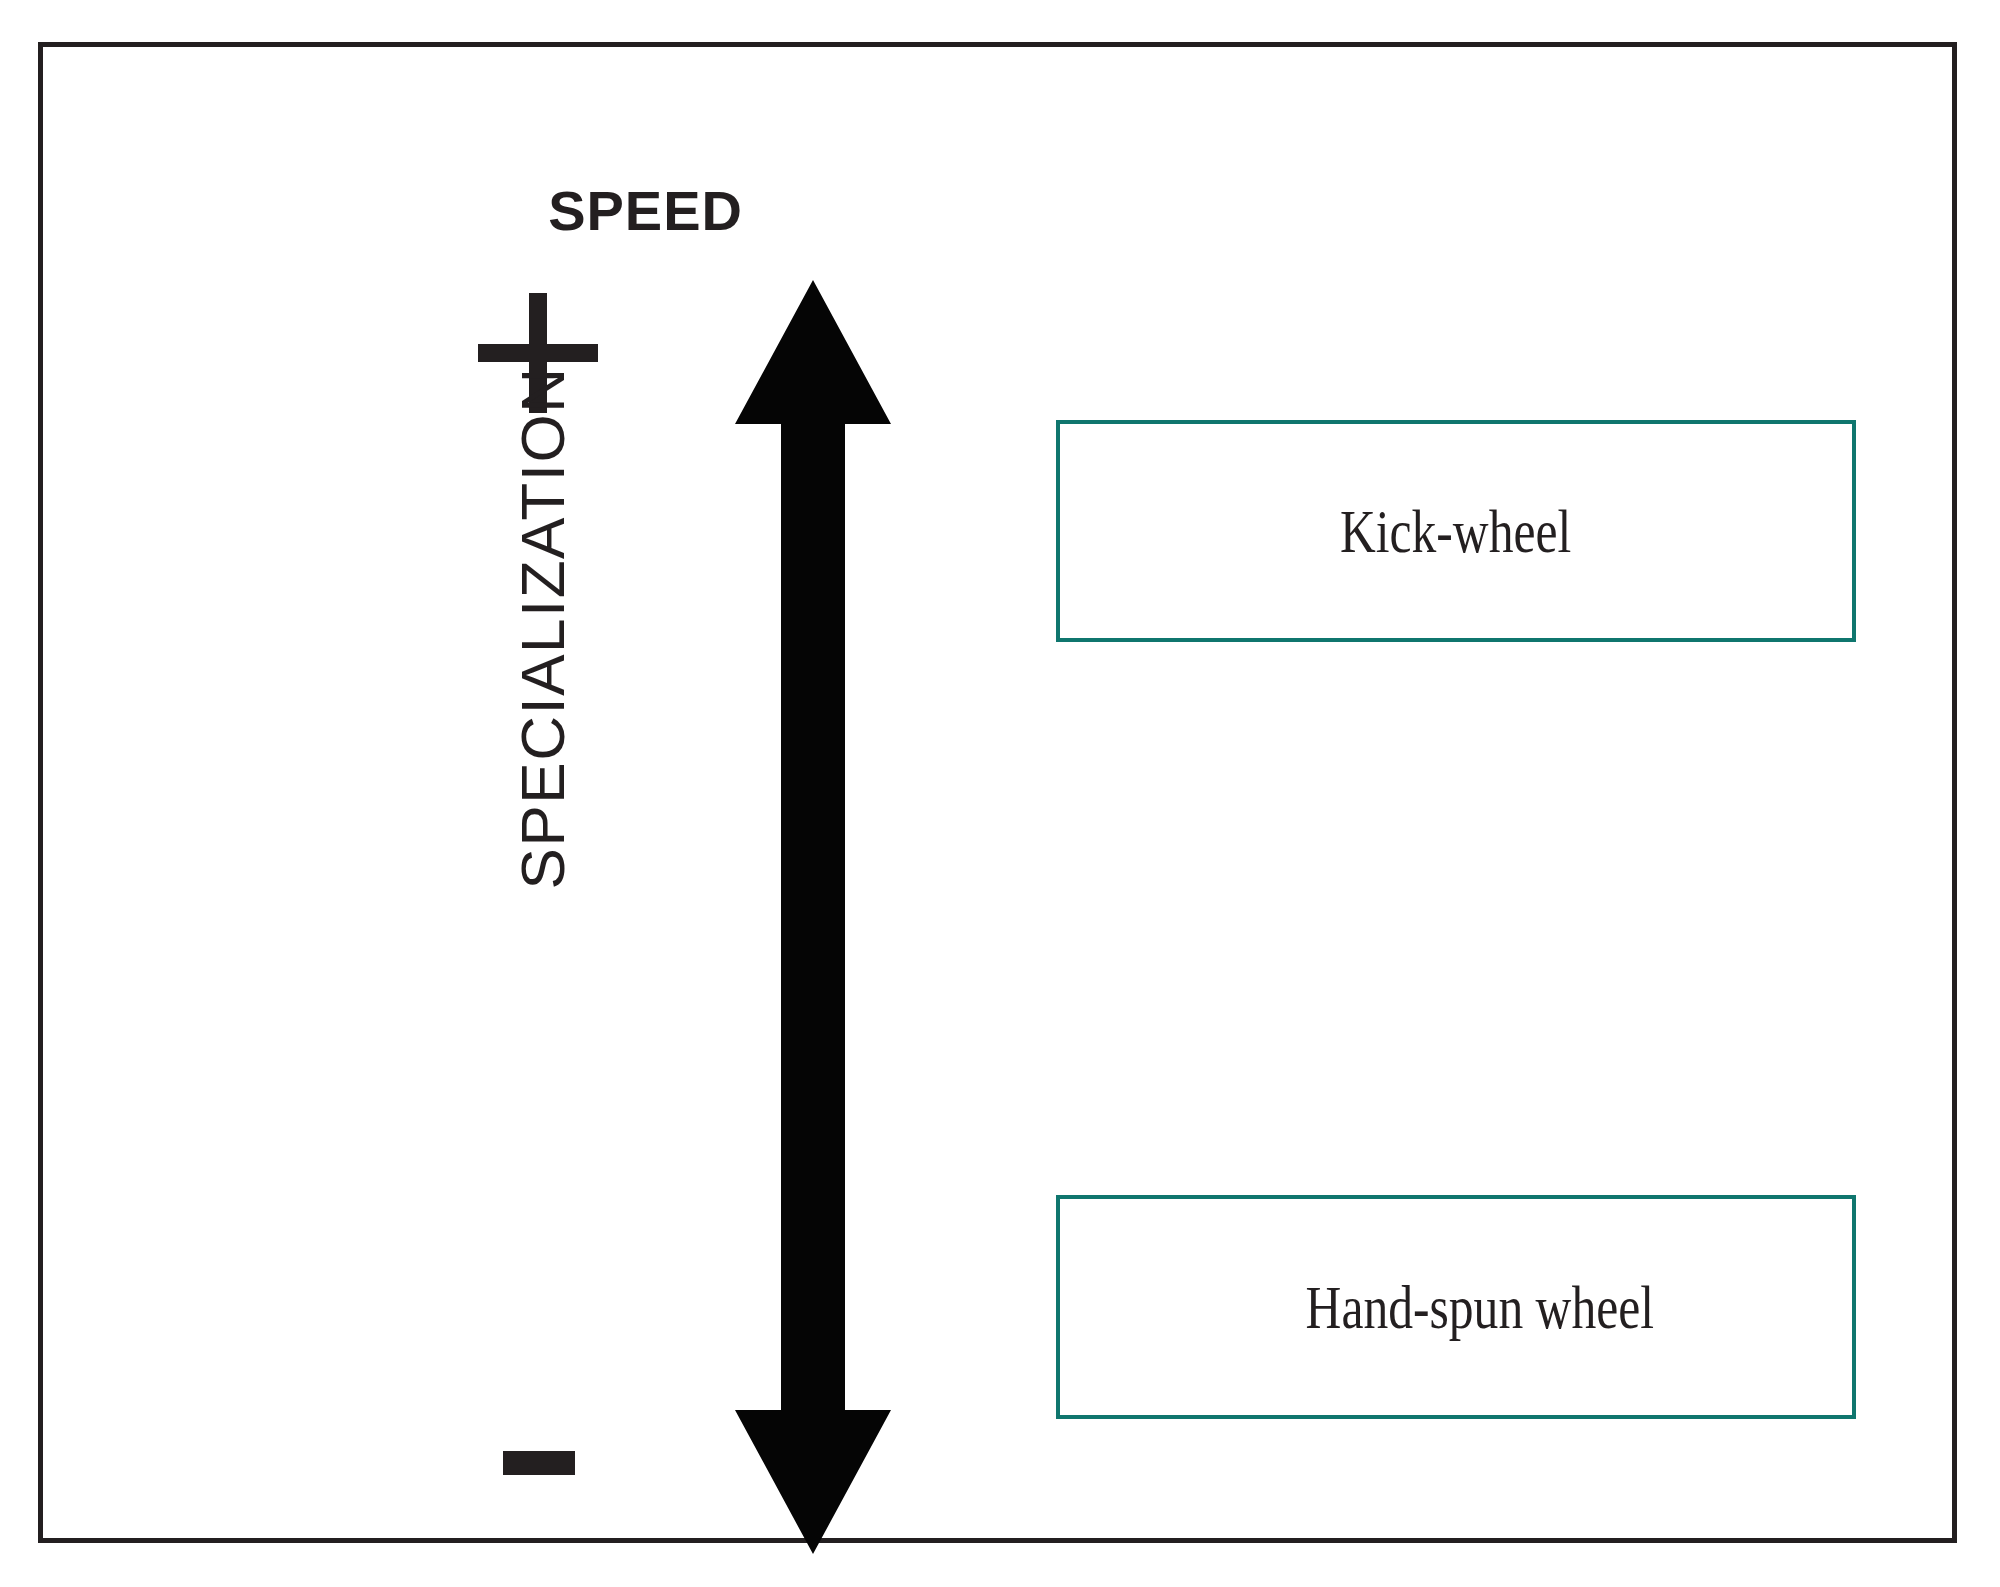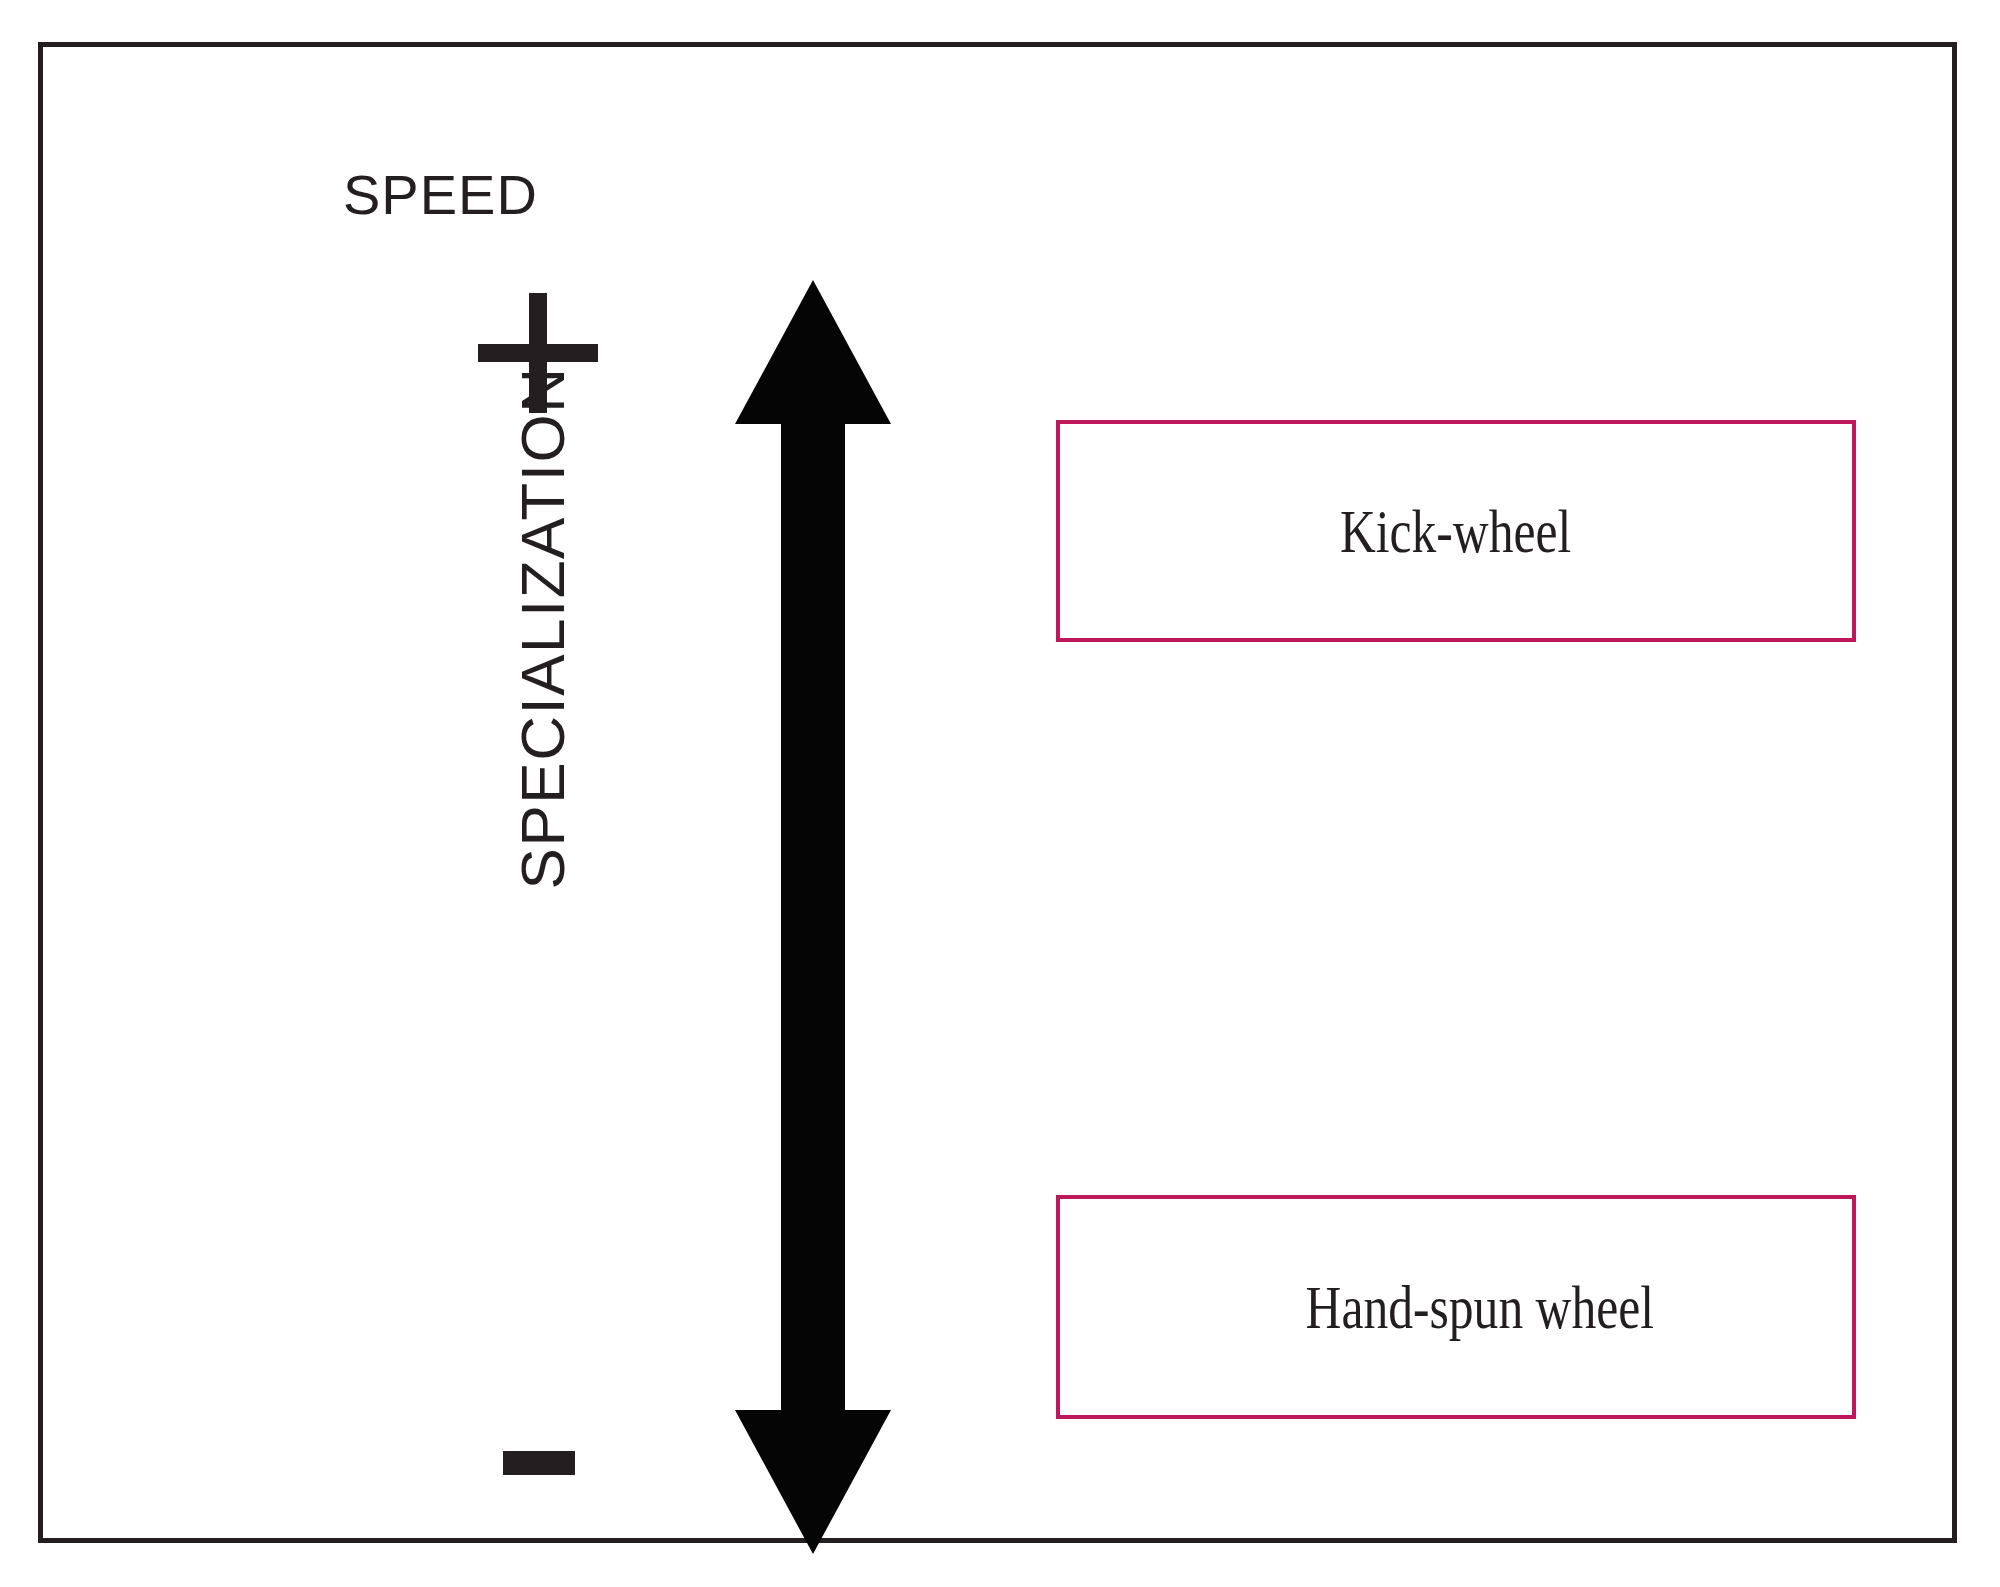--- a/index.html
+++ b/index.html
@@ -38,26 +38,26 @@
     position: absolute;
     left: 300px;
     top: 120px;
     width: 400px;
     height: 1380px;
   }
 
   .speed-label {
     position: absolute;
     left: 0;
-    top: 0;
+    top: 16px;
     width: 400px;
-    text-align: left;
+    text-align: right;
     font-family: "Liberation Sans", sans-serif;
     font-size: 56px;
-    font-weight: 400;
+    font-weight: 700;
     letter-spacing: 1px;
     color: #231f20;
     line-height: 1;
   }
 
   .plus-sign {
     position: absolute;
     left: 135px;
     top: 126px;
     width: 120px;
@@ -116,21 +116,21 @@
     left: 680px;
     top: 225px;
     width: 180px;
     height: 1290px;
   }
 
   
   .label-box {
     position: absolute;
     box-sizing: border-box;
-    border: 4px solid #be185d;
+    border: 4px solid #0f766e;
     background: #ffffff;
     display: flex;
     align-items: center;
     justify-content: center;
   }
   .label-box .box-text {
     font-family: "Liberation Serif", serif;
     font-size: 62px;
     font-weight: 400;
     color: #231f20;

